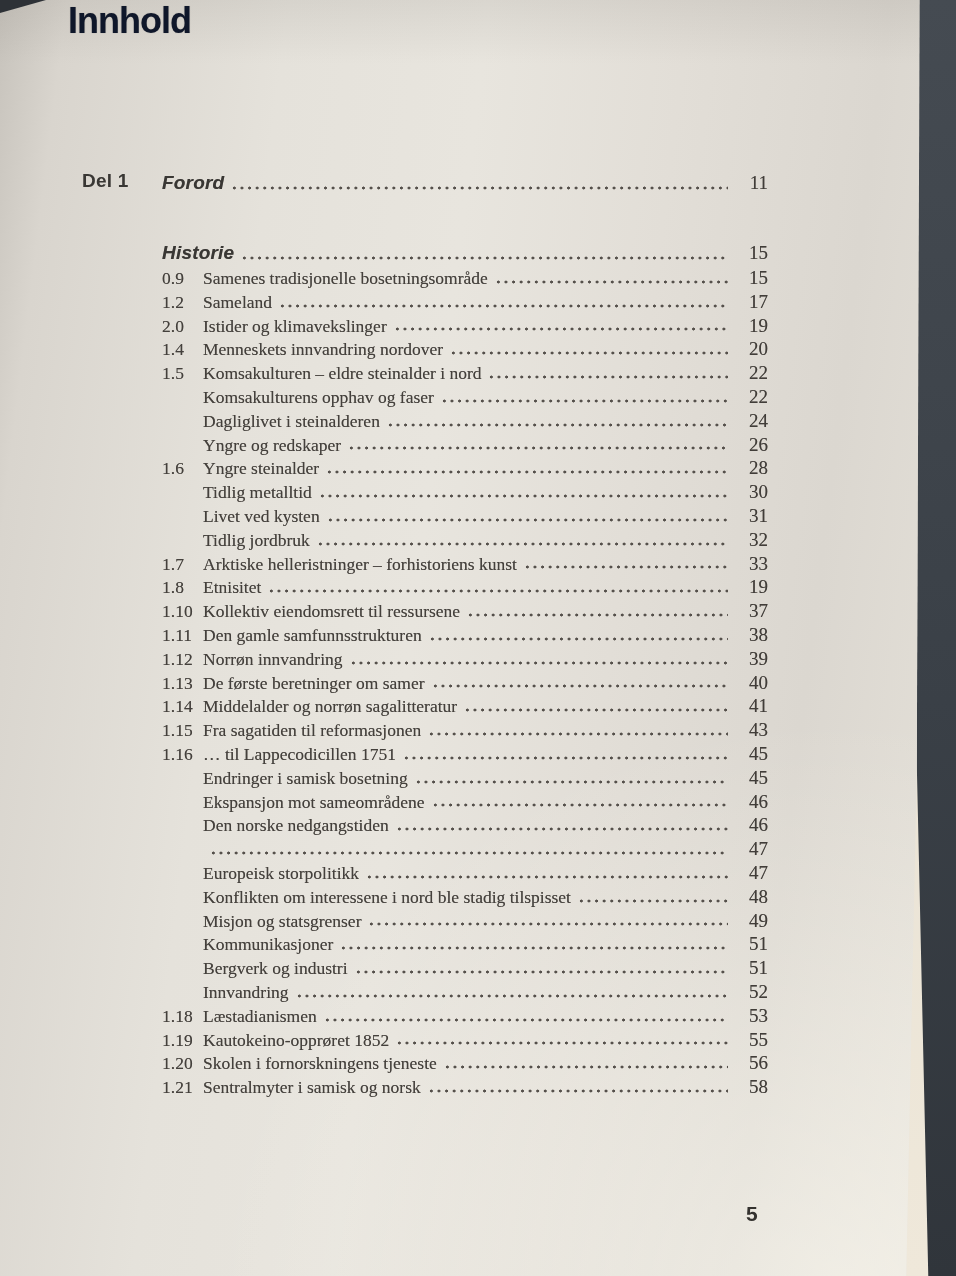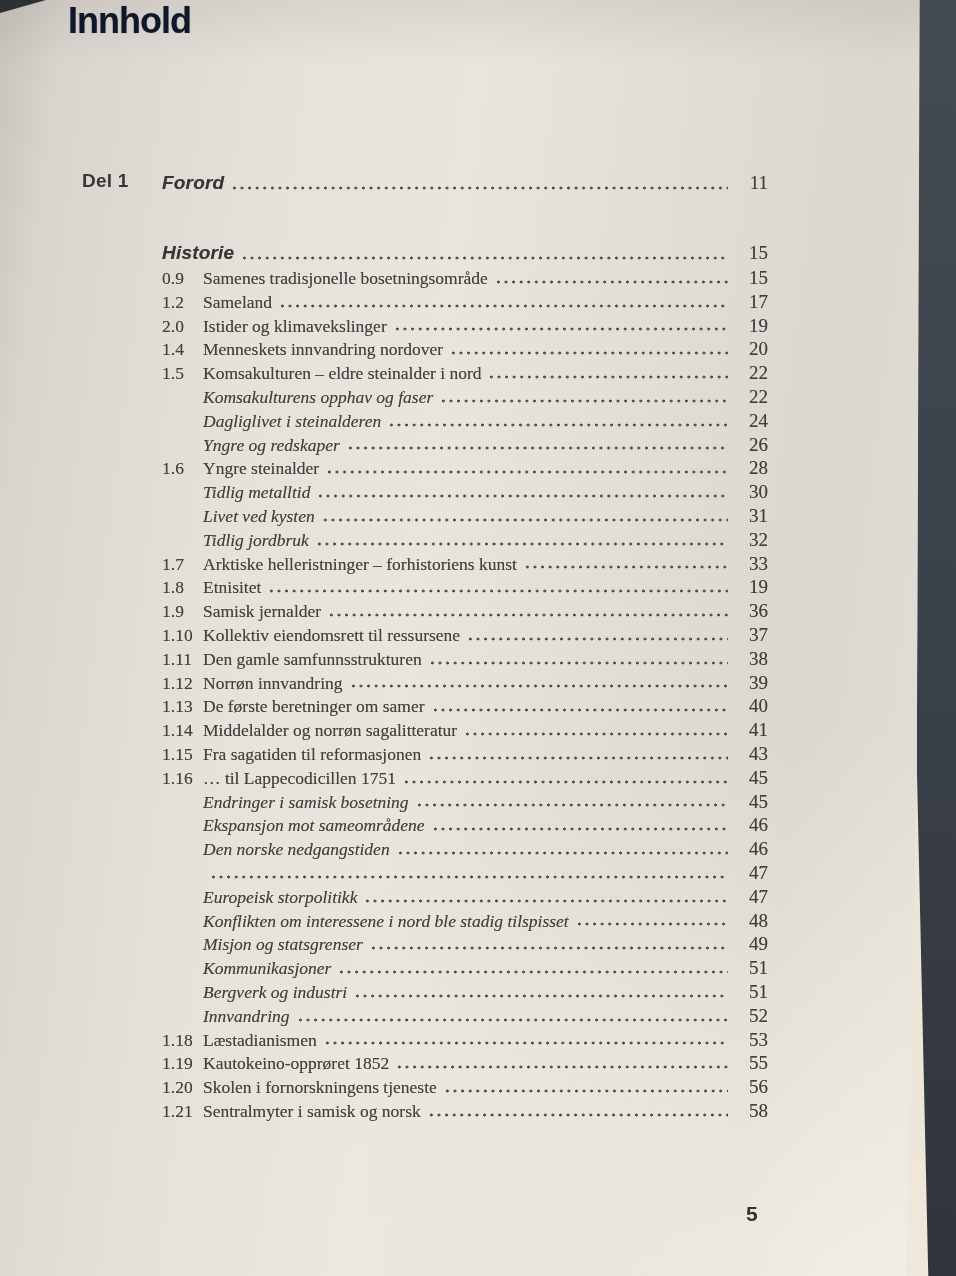--- a/index.html
+++ b/index.html
@@ -43,21 +43,21 @@
   .row{
     display:flex;align-items:baseline;
     padding-left:94px;
     height:23.8px;line-height:23.8px;
     font-size:17.5px;color:#44403c;
     position:relative;
     text-shadow:0 0 0.5px rgba(62,57,52,0.5);
   }
   .row .num{flex:none;width:41px;}
   .row .lbl{flex:none;white-space:nowrap;}
-  .row.sub .lbl{font-style:italic;}
+  .row.sub .lbl{}
   .row.part{height:26px;line-height:26px;justify-content:flex-end;}
   .row.part .lbl, .row.front .lbl{
     font-family:"Liberation Sans", sans-serif;font-weight:bold;
     font-size:19px;color:#393734;letter-spacing:0.2px;font-style:italic;
   }
   .row.front{height:26px;line-height:26px;}
   .gap{height:44px;}
   .dots{
     flex:1;align-self:flex-end;height:8px;margin:0 4px 4px 8px;
     background-image:radial-gradient(circle at 2.2px 4px,#55504b 1.35px,rgba(0,0,0,0) 1.7px);
@@ -177,26 +177,20 @@
           <span class="dots"></span>
           <span class="pg">33</span>
         </div>
         <div class="row chapter">
           <span class="num">1.8</span>
           <span class="lbl">Etnisitet</span>
           <span class="dots"></span>
           <span class="pg">19</span>
         </div>
         <div class="row chapter">
-          <span class="num">1.9</span>
-          <span class="lbl">Samisk jernalder</span>
-          <span class="dots"></span>
-          <span class="pg">36</span>
-        </div>
-        <div class="row chapter">
           <span class="num">1.10</span>
           <span class="lbl">Kollektiv eiendomsrett til ressursene</span>
           <span class="dots"></span>
           <span class="pg">37</span>
         </div>
         <div class="row chapter">
           <span class="num">1.11</span>
           <span class="lbl">Den gamle samfunnsstrukturen</span>
           <span class="dots"></span>
           <span class="pg">38</span>

